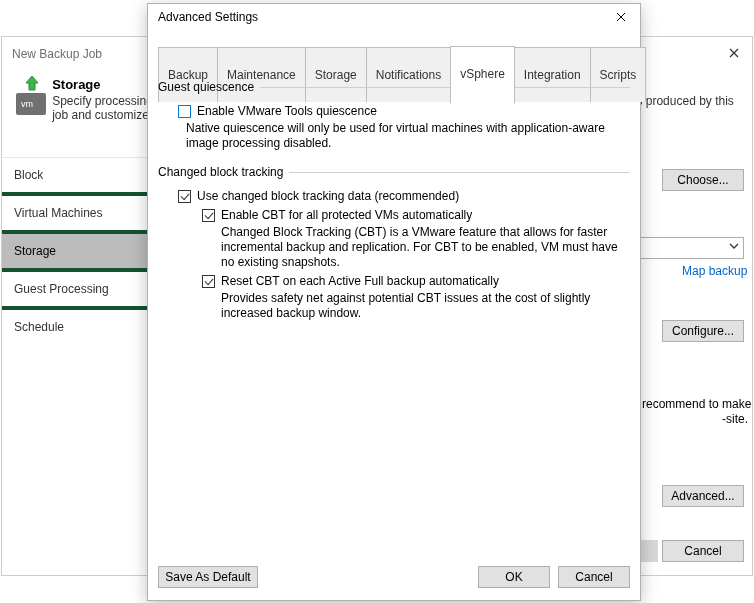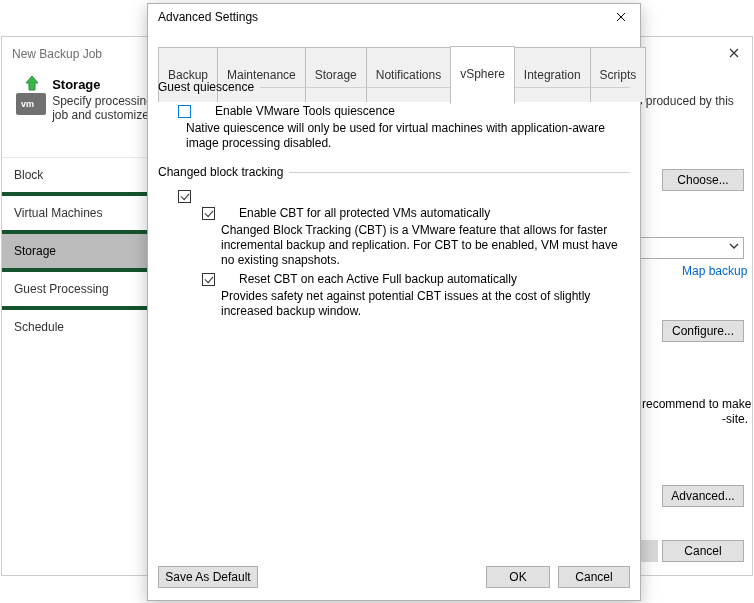--- a/index.html
+++ b/index.html
@@ -5,21 +5,21 @@
 html,body{margin:0;padding:0;font-family:"Segoe UI",Tahoma,sans-serif;font-size:12px;color:#000;background:#fff}
 .canvas{position:relative;width:754px;height:603px;overflow:hidden;background:#fff}
 
 
 .win-back{position:absolute;left:1px;top:36px;width:752px;height:540px;border:1px solid #ccc;background:#fff;box-sizing:border-box}
 .win-back .title{position:absolute;left:10px;top:10px;font-size:12px;color:#6e6e6e}
 .win-back .close{position:absolute;right:8px;top:6px;width:20px;height:20px;display:flex;align-items:center;justify-content:center;color:#555}
 .back-head{position:absolute;left:10px;top:40px;right:10px;height:60px;display:flex;align-items:flex-start;gap:10px}
 .hicon{width:42px;height:42px;position:relative}
 .hicon .box{position:absolute;left:4px;top:16px;width:30px;height:22px;background:#707070;border-radius:2px}
-.hicon .vm{position:absolute;left:9px;top:22px;color:#fff;font-size:9px;font-weight:bold}
+.hicon .vm{position:absolute;left:9px;top:22px;color:#fff;font-size:9px;font-weight:normal}
 .hicon .arrow{position:absolute;left:12px;top:-2px;width:14px;height:18px}
 .arrow svg{display:block}
 .hd-text{display:flex;flex-direction:column;gap:2px}
 .hd-text b{font-size:13px}
 .hd-sub{color:#333}
 
 .nav{position:absolute;left:0;top:120px;width:155px;bottom:0;border-right:0}
 .nav .item{height:34px;line-height:34px;padding-left:12px;border-top:4px solid #14532d;color:#333;cursor:default}
 .nav .item:first-child{border-top:1px solid #e8e8e8}
 .nav .item.sel{background:#bcbcbc;color:#000}
@@ -35,21 +35,21 @@
 .wf-title{position:absolute;left:10px;top:6px;font-size:12px}
 .wf-close{position:absolute;right:2px;top:2px;width:34px;height:22px;display:flex;align-items:center;justify-content:center}
 
 .tabs{position:absolute;left:10px;top:42px;right:10px;height:24px;display:flex;border-bottom:1px solid #bdbdbd}
 .tab{border:1px solid #bdbdbd;border-bottom:none;background:#f0f0f0;padding:16px 9px;height:22px;line-height:22px;margin-right:-1px;font-size:12px;color:#333;position:relative;top:1px}
 .tab.active{background:#fff;top:0;height:24px;border-bottom:1px solid #fff;z-index:2}
 
 .body{position:absolute;left:10px;right:10px;top:66px;bottom:42px;overflow:hidden}
 fieldset{border:none;border-top:1px solid #cfcfcf;margin:10px 0 0 0;padding:6px 0 0 0}
 legend{padding:0 6px 0 0;color:#000}
-.row{display:flex;align-items:flex-start;gap:24px;margin:4px 0 2px 20px}
+.row{display:flex;align-items:flex-start;gap:6px;margin:4px 0 2px 20px}
 .row.sub{margin-left:44px}
 .cb{width:13px;height:13px;flex:0 0 13px;border:1px solid #333;box-sizing:border-box;position:relative;top:1px;display:flex;align-items:center;justify-content:center}
 .cb.blue{border:1px solid #0078d7}
 .cb.checked::after{content:"";display:block;width:7px;height:4px;border-left:1.5px solid #333;border-bottom:1.5px solid #333;transform:rotate(-48deg);position:relative;top:-1px}
 .lab{line-height:15px}
 .desc{color:#000;margin:1px 0 4px 63px;line-height:15px}
 .desc.first{margin-left:28px}
 
 .footer{position:absolute;left:10px;right:10px;bottom:10px;height:24px}
 .fbtn{height:22px;border:1px solid #adadad;background:#e1e1e1;font-size:12px;display:inline-flex;align-items:center;justify-content:center;box-sizing:border-box}
@@ -134,34 +134,35 @@
           <span class="cb blue"></span>
           <span class="lab">Enable VMware Tools quiescence</span>
         </div>
         <div class="desc first">Native quiescence will only be used for virtual machines with application-aware image processing disabled.</div>
       </fieldset>
 
       <fieldset>
         <legend>Changed block tracking</legend>
         <div class="row">
           <span class="cb checked"></span>
+          <span class="lab">Use changed block tracking data (recommended)</span>
         </div>
         <div class="row sub">
           <span class="cb checked"></span>
           <span class="lab">Enable CBT for all protected VMs automatically</span>
         </div>
         <div class="desc">Changed Block Tracking (CBT) is a VMware feature that allows for faster incremental backup and replication. For CBT to be enabled, VM must have no existing snapshots.</div>
         <div class="row sub">
           <span class="cb checked"></span>
           <span class="lab">Reset CBT on each Active Full backup automatically</span>
         </div>
         <div class="desc">Provides safety net against potential CBT issues at the cost of slightly increased backup window.</div>
       </fieldset>
     </div>
 
     <div class="footer">
       <span class="fbtn" style="width:100px;float:left">Save As Default</span>
       <span class="fbtn" style="width:72px;float:right;margin-left:8px">Cancel</span>
-      <span class="fbtn" style="width:64px;float:right">OK</span>
+      <span class="fbtn" style="width:72px;float:right">OK</span>
     </div>
   </div>
 
 </div>
 
 </body></html>

